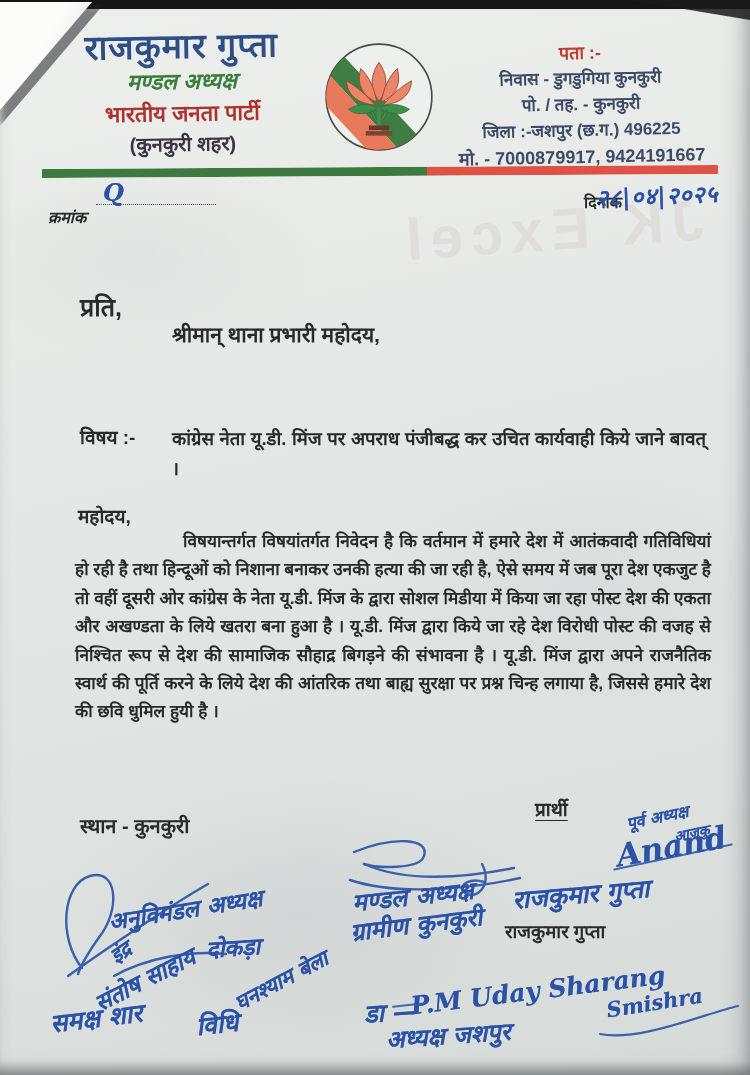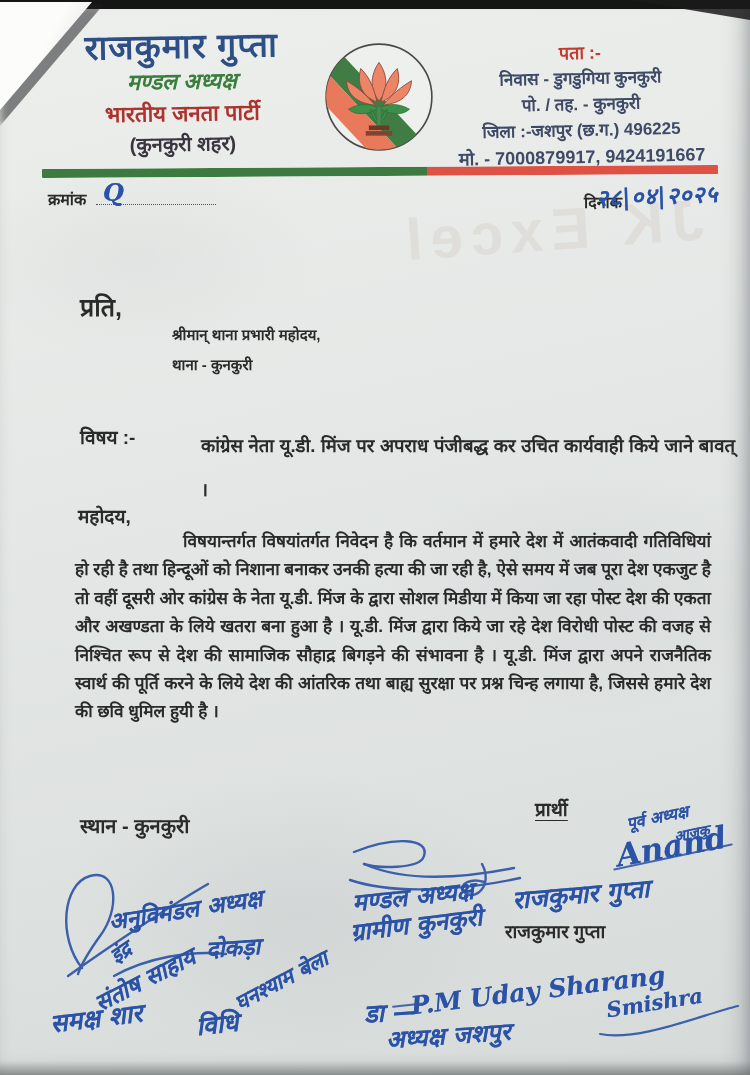--- a/index.html
+++ b/index.html
@@ -45,29 +45,29 @@
   .lh-addr{font-size:17px;font-weight:600;color:#3e4a66;line-height:26px;}
   .lh-addr.mob{font-weight:700;font-size:18px;}
   .logo{position:absolute;left:318px;top:36px;width:122px;height:122px;}
   .band{position:absolute;left:42px;top:167px;width:676px;height:9px;display:flex;
     transform:rotate(-.35deg);border-radius:1px;overflow:hidden;}
   .band .g{width:57%;background:#3c7a40;}
   .band .o{width:43%;background:#dd5244;}
 
   
   .printed{color:#2a2a2a;font-weight:600;}
-  .serial-label{position:absolute;left:48px;top:188px;font-size:16px;}
+  .serial-label{position:absolute;left:48px;top:206px;font-size:16px;font-style:italic;}
   .serial-dots{position:absolute;left:96px;top:186px;width:120px;height:18px;
     border-bottom:1.5px dotted #555;}
   .date-label{position:absolute;left:584px;top:191px;font-size:16px;}
   .pratistack{position:absolute;left:80px;top:293px;font-size:25px;line-height:29px;}
-  .addr-to{position:absolute;left:172px;top:320px;font-size:15px;line-height:29.5px;}
+  .addr-to{position:absolute;left:172px;top:320px;font-size:21px;line-height:29.5px;}
   .subj-label{position:absolute;left:80px;top:424px;font-size:19px;}
   .subj-text{position:absolute;left:172px;top:424px;width:534px;font-size:18.5px;
-    line-height:44px;text-align:justify;margin-left:29px;}
+    line-height:30px;text-align:justify;}
   .salutation{position:absolute;left:78px;top:503px;font-size:19px;}
   .para1{position:absolute;left:75px;top:527px;width:636px;font-size:17.2px;
     line-height:28.4px;text-align:justify;text-indent:108px;}
   .para2{position:absolute;left:75px;top:708px;width:636px;font-size:17.2px;
     line-height:28.4px;text-align:justify;text-indent:108px;}
   .place{position:absolute;left:80px;top:812px;font-size:20px;}
   .prarthi{position:absolute;left:535px;top:796px;font-size:19px;font-weight:700;
     text-decoration:underline;text-underline-offset:4px;}
   .printed-name{position:absolute;left:505px;top:918px;font-size:18.5px;font-weight:700;}
 
@@ -169,21 +169,20 @@
 
   <div class="printed serial-label">क्रमांक</div>
   <div class="serial-dots"></div>
   <div class="ink hw-serial">Q</div>
   <div class="printed date-label">दिनांक</div>
   <div class="ink hw-date">२८|०४|२०२५</div>
 
   <div class="printed pratistack">प्रति,</div>
   <div class="printed addr-to">
     <div>श्रीमान् थाना प्रभारी महोदय,</div>
-    <div>थाना - कुनकुरी</div>
   </div>
 
   <div class="printed subj-label">विषय :-</div>
   <div class="printed subj-text">कांग्रेस नेता यू.डी. मिंज पर अपराध पंजीबद्ध कर उचित कार्यवाही किये जाने बावत् ।</div>
 
   <div class="printed salutation">महोदय,</div>
   <div class="printed para1">विषयान्तर्गत विषयांतर्गत निवेदन है कि वर्तमान में हमारे देश में आतंकवादी गतिविधियां हो रही है तथा हिन्दूओं को निशाना बनाकर उनकी हत्या की जा रही है, ऐसे समय में जब पूरा देश एकजुट है तो वहीं दूसरी ओर कांग्रेस के नेता यू.डी. मिंज के द्वारा सोशल मिडीया में किया जा रहा पोस्ट देश की एकता और अखण्डता के लिये खतरा बना हुआ है । यू.डी. मिंज द्वारा किये जा रहे देश विरोधी पोस्ट की वजह से निश्चित रूप से देश की सामाजिक सौहाद्र बिगड़ने की संभावना है । यू.डी. मिंज द्वारा अपने राजनैतिक स्वार्थ की पूर्ति करने के लिये देश की आंतरिक तथा बाह्य सुरक्षा पर प्रश्न चिन्ह लगाया है, जिससे हमारे देश की छवि धुमिल हुयी है ।</div>
 
   <div class="printed place">स्थान - कुनकुरी</div>
   <div class="printed prarthi">प्रार्थी</div>

